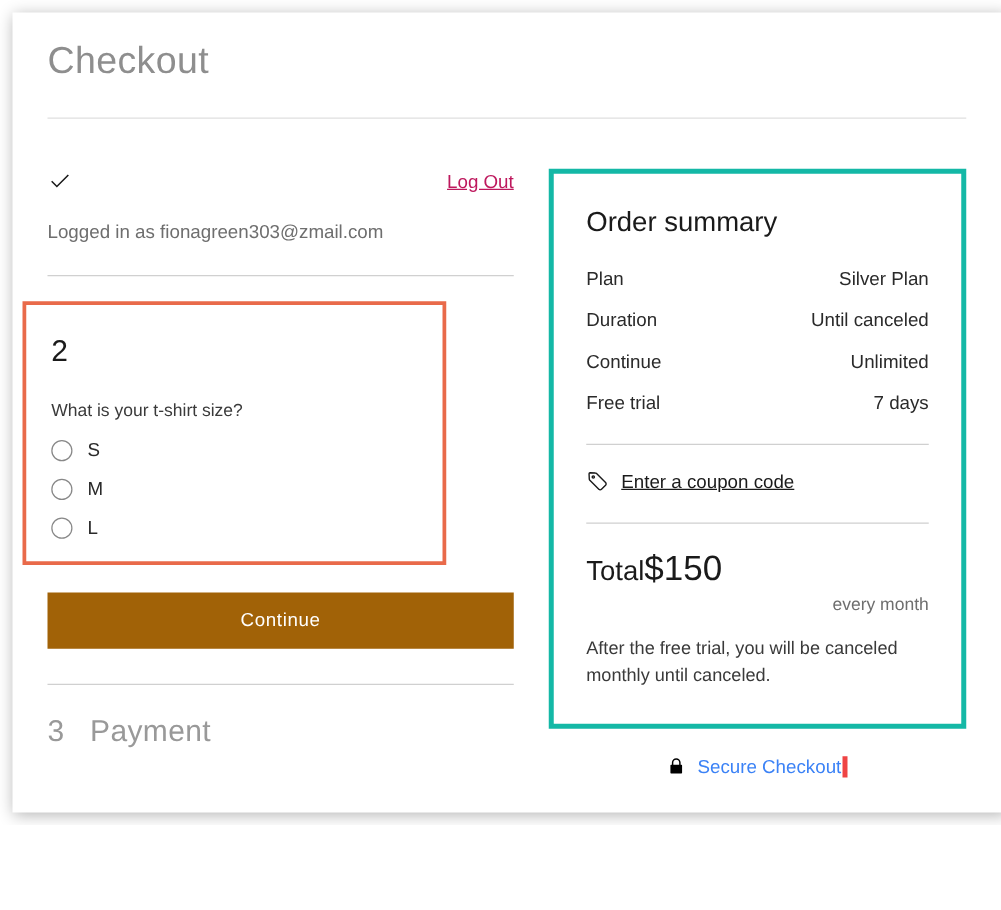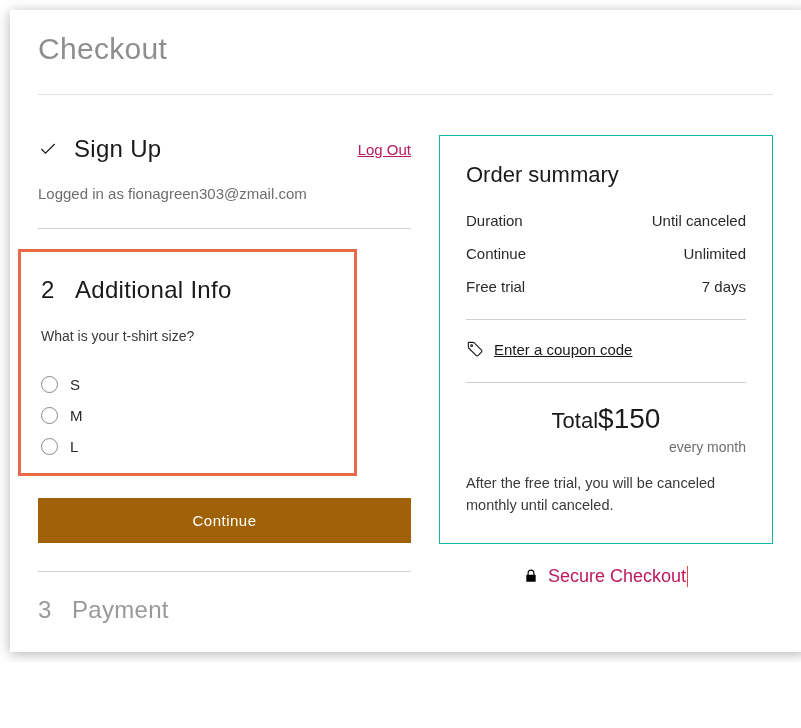--- a/index.html
+++ b/index.html
@@ -91,21 +91,21 @@
       border: 3px solid #e96a4a;
       padding: 24px 20px 18px 20px;
       margin-top: 20px;
       margin-left: -20px;
       margin-right: 54px;
     }
     .question-label {
       font-size: 14px;
       color: #3a3a3a;
       margin-top: 24px;
-      margin-bottom: 32px;
+      margin-bottom: 16px;
     }
     .radio-list {
       display: flex;
       flex-direction: column;
       gap: 14px;
     }
     .radio-item {
       display: flex;
       align-items: center;
       gap: 12px;
@@ -134,21 +134,21 @@
       margin-top: 22px;
       margin-bottom: 28px;
       cursor: pointer;
       font-weight: 400;
     }
     .payment-step {
       margin-top: 24px;
     }
     
     .summary-box {
-      border: 1px solid #14b8a6;
+      border: 4px solid #14b8a6;
       padding: 26px;
     }
     .summary-title {
       font-size: 22px;
       font-weight: 300;
       color: #1a1a1a;
       margin-bottom: 24px;
     }
     .summary-row {
       display: flex;
@@ -171,21 +171,21 @@
       gap: 10px;
     }
     .coupon-link {
       color: #1a1a1a;
       text-decoration: underline;
       font-size: 15px;
       cursor: pointer;
     }
     .total-row {
       display: flex;
-      justify-content: center;
+      justify-content: flex-start;
       align-items: baseline;
     }
     .total-label {
       font-size: 22px;
       font-weight: 300;
       color: #1a1a1a;
     }
     .total-amount {
       font-size: 28px;
       font-weight: 300;
@@ -205,23 +205,23 @@
       line-height: 1.5;
     }
     .secure-row {
       display: flex;
       align-items: center;
       justify-content: center;
       gap: 10px;
       margin-top: 22px;
     }
     .secure-text {
-      font-size: 18px;
-      color: #be185d;
-      border-right: 1px solid #ef4444;
+      font-size: 15px;
+      color: #3b82f6;
+      border-right: 4px solid #ef4444;
       padding-right: 1px;
     }
     .tag-icon svg,
     .check-icon svg,
     .lock-icon svg {
       display: block;
     }
   </style>
 </head>
 <body>
@@ -235,32 +235,30 @@
     <div class="left-col">
 
       
       <div class="step-header">
         <div class="step-left">
           <span class="check-icon">
             <svg width="20" height="20" viewBox="0 0 24 24" fill="none" stroke="#1a1a1a" stroke-width="1.5">
                 <polyline points="4 12 9 17 20 6"></polyline>
               </svg>
           </span>
-          <span class="step-title">Sign Up</span>
         </div>
         <a class="logout-link">Log Out</a>
       </div>
       <p class="logged-in-text">Logged in as fionagreen303@zmail.com</p>
       <hr class="section-divider">
 
       
       <div class="highlight-section">
         <div class="step-left">
           <span class="step-number">2</span>
-          <span class="step-title">Additional Info</span>
         </div>
         <p class="question-label">What is your t-shirt size?</p>
         <div class="radio-list">
           <label class="radio-item">
             <span class="radio-circle"></span>
             <span class="radio-label">S</span>
           </label>
           <label class="radio-item">
             <span class="radio-circle"></span>
             <span class="radio-label">M</span>
@@ -281,20 +279,24 @@
         <span class="step-number step-title-muted">3</span>
         <span class="step-title step-title-muted">Payment</span>
       </div>
     </div>
 
     <div class="right-col">
       <div class="summary-box">
         <h2 class="summary-title">Order summary</h2>
 
         <div class="summary-row">
+          <span>Plan</span>
+          <span>Silver Plan</span>
+        </div>
+        <div class="summary-row">
           <span>Duration</span>
           <span>Until canceled</span>
         </div>
         <div class="summary-row">
           <span>Continue</span>
           <span>Unlimited</span>
         </div>
         <div class="summary-row">
           <span>Free trial</span>
           <span>7 days</span>

